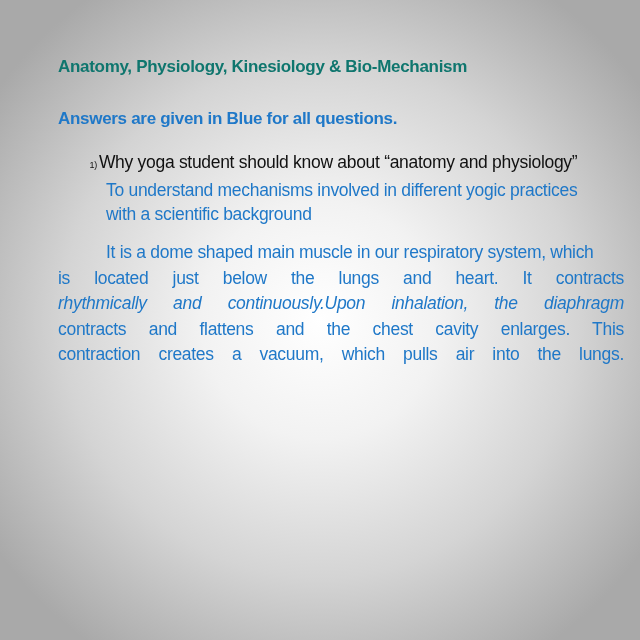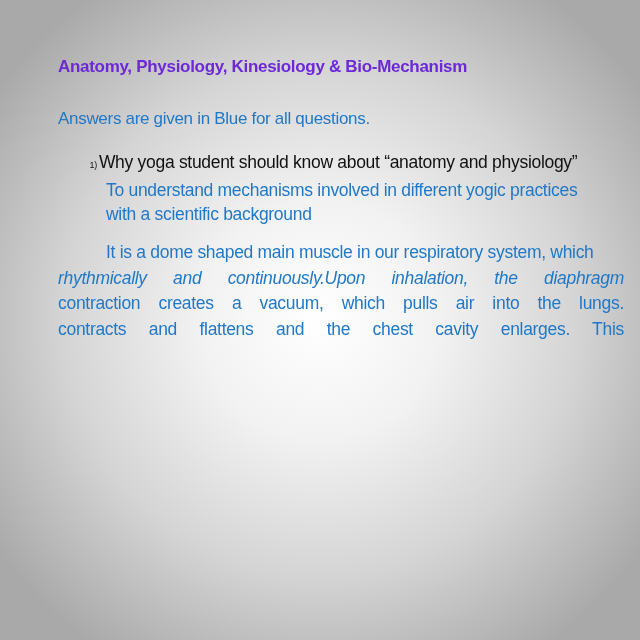--- a/index.html
+++ b/index.html
@@ -5,26 +5,26 @@
     html, body { margin: 0; padding: 0; }
     body {
       width: 640px; height: 640px; overflow: hidden;
       background: radial-gradient(ellipse 62% 62% at 50% 50%, #ffffff 0%, #f2f2f2 30%, #d4d4d4 65%, #a9a9a9 100%);
       font-family: "Liberation Sans", "DejaVu Sans", sans-serif;
       position: relative;
     }
     .slide { position: absolute; left: 58px; top: 0; width: 566px; }
     .title {
       position: absolute; top: 57px; left: 0;
-      font-size: 17px; font-weight: bold; color: #6d28d9;
+      font-size: 17px; font-weight: bold; color: #0f766e;
       letter-spacing: -0.3px; white-space: nowrap;
     }
     .note {
       position: absolute; top: 109px; left: 0;
-      font-size: 17px; font-weight: normal; color: #1f78c8;
+      font-size: 17px; font-weight: bold; color: #1f78c8;
       letter-spacing: -0.3px; white-space: nowrap;
     }
     .q { color: #111; font-size: 17.5px; white-space: nowrap; letter-spacing: -0.3px; text-align: right; }
     .qnum { font-size: 9px; margin-right: 2px; }
     .ans { color: #1f78c8; font-size: 17.5px; letter-spacing: -0.3px; }
     .block1 { position: absolute; top: 150px; left: 0; line-height: 24.5px; }
     .block2 { position: absolute; top: 240px; left: 0; line-height: 24.5px; width: 566px; }
     .just { text-align: justify; text-align-last: justify; display: block; white-space: nowrap; }
     .line { display: block; white-space: nowrap; margin-left: 48px; }
   </style>
@@ -41,18 +41,19 @@
     </div>
     <div class="ans">
       <span class="line">To understand mechanisms involved in different yogic practices</span>
       <span class="line">with a scientific background</span>
     </div>
   </div>
 
   <div class="block2">
     <div class="ans" style="line-height:25.5px;">
       <span class="line">It is a dome shaped main muscle in our respiratory system, which</span>
+      <span class="just" style="white-space: normal;">is located just below the lungs and heart. It contracts</span>
       <span class="just" style="white-space: normal; font-style: italic;">rhythmically and continuously.Upon  inhalation, the diaphragm</span>
+      <span class="just" style="white-space: normal;">contracts and flattens and the chest cavity enlarges. This</span>
       <span class="just" style="white-space: normal;">contraction creates a vacuum, which pulls air into the lungs.</span>
-      <span class="just" style="white-space: normal;">contracts and flattens and the chest cavity enlarges. This</span>
     </div>
   </div>
 </div>
 
 </body></html>

